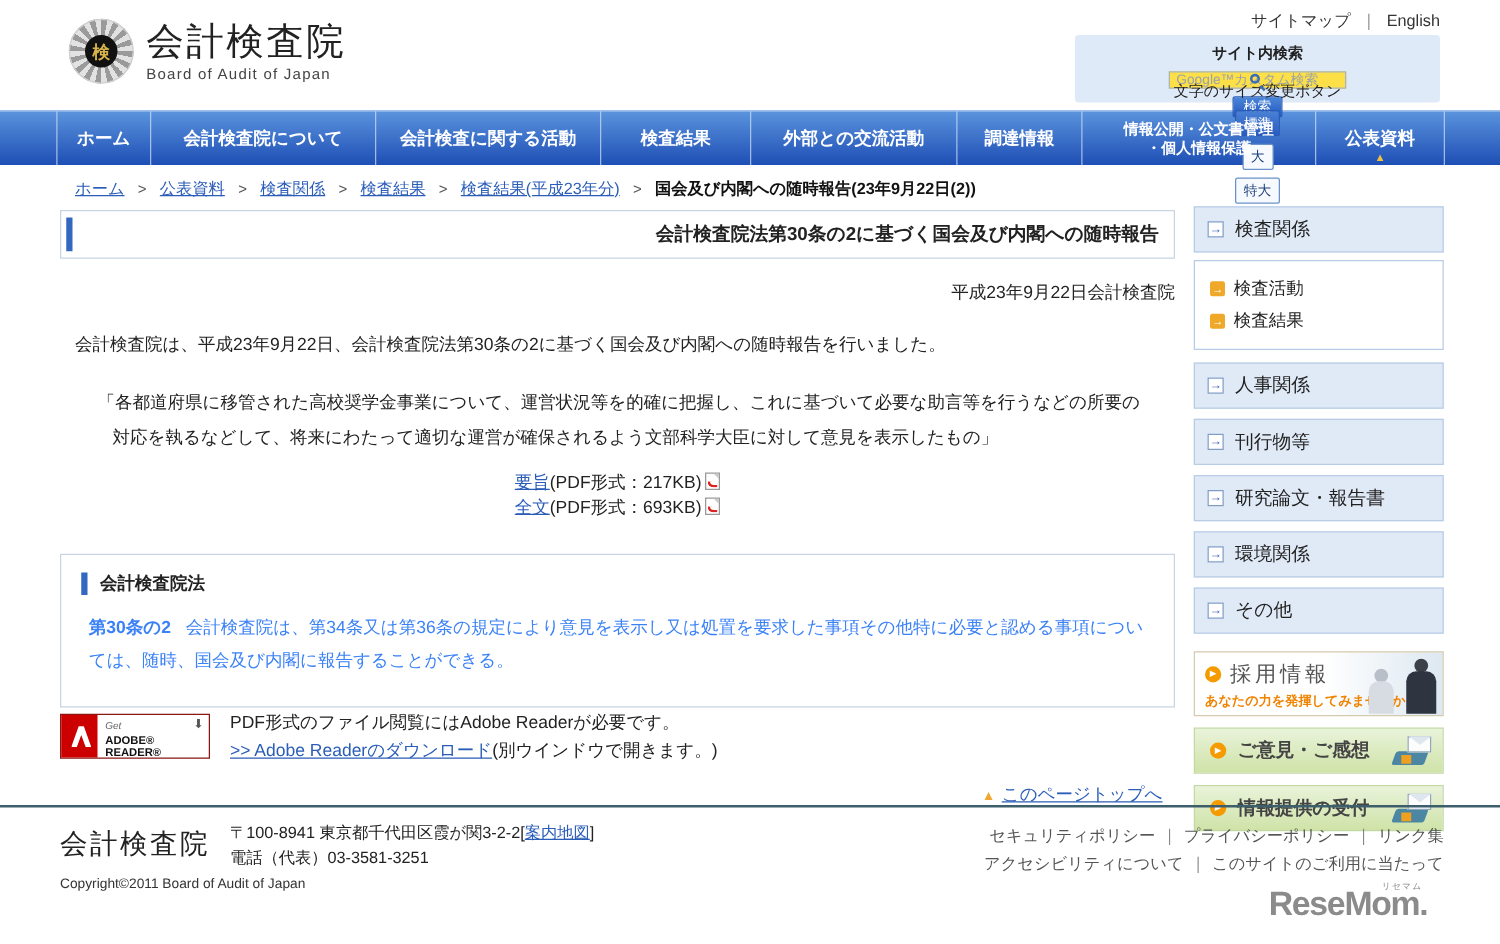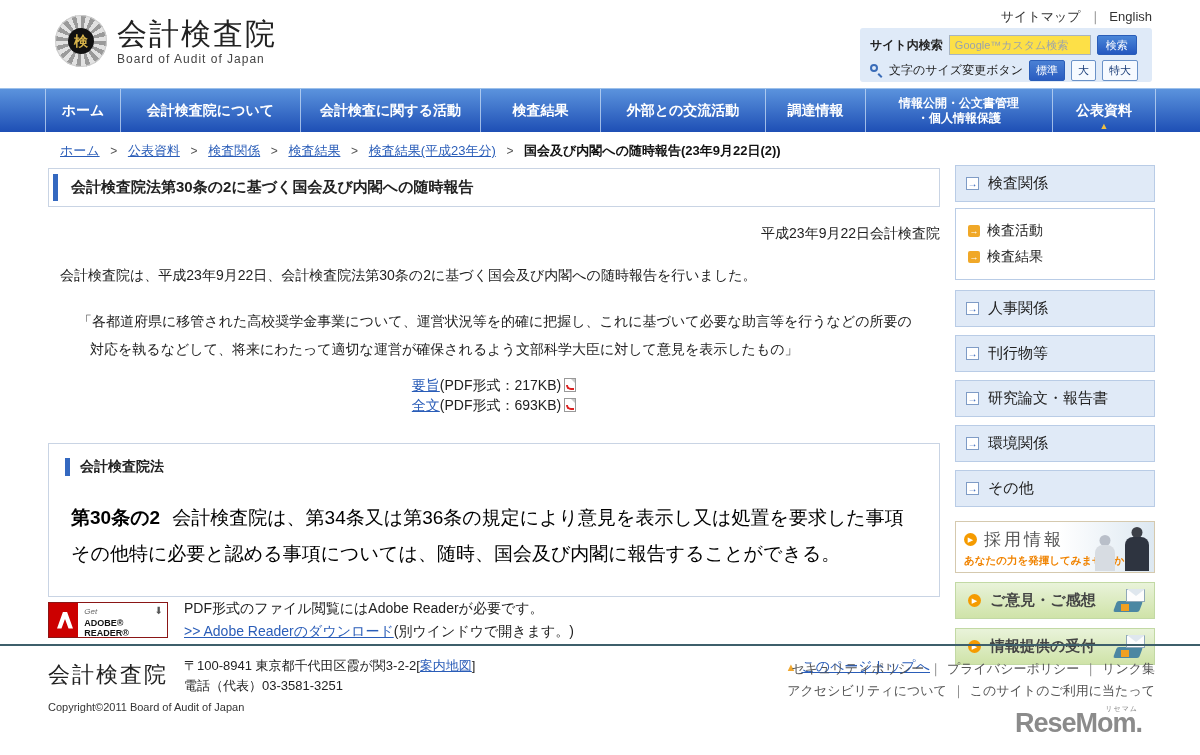--- a/index.html
+++ b/index.html
@@ -17,21 +17,21 @@
     width:26px; height:26px; border-radius:50%; background:#111; color:#d8b44a;
     font-size:14px; line-height:26px; text-align:center; font-weight:bold; }
   .site-title { font-size:30px; color:#222; letter-spacing:2px; line-height:1.1; }
   .site-sub { font-size:12px; color:#444; letter-spacing:1px; margin-top:2px; }
   .top-links { position:absolute; top:8px; right:48px; font-size:13px; color:#333; }
   .top-links a { color:#333; text-decoration:none; }
   .top-sep { margin:0 8px; color:#777; }
 
   .search-panel { position:absolute; top:28px; right:48px; width:292px; height:54px;
     background:#dfeaf8; border-radius:3px; padding:6px 10px; }
-  .sp-row { display:flex; align-items:center; gap:6px; height:22px; }
+  .sp-row { display:flex; align-items:center; gap:6px; height:22px;flex-direction:column; }
   .sp-row + .sp-row { margin-top:3px; }
   .sp-label { font-size:12px; font-weight:bold; color:#222; }
   .sp-input { width:142px; height:20px; border:1px solid #a8b4c2; background:#fde047;
     font-size:11px; padding:0 5px; color:#333; }
   .sp-input::placeholder { color:#9aa2ac; }
   .search-btn { height:20px; padding:0 8px; background:linear-gradient(#4a86d8,#2558c0);
     border:1px solid #2a5db8; border-radius:2px; color:#fff; font-size:11px; cursor:pointer; }
   .mag-icon { position:relative; width:13px; height:13px; display:inline-block; }
   .mag-icon .lens { position:absolute; left:0; top:0; width:8px; height:8px;
     border:2px solid #3a6cb8; border-radius:50%; }
@@ -60,21 +60,21 @@
   .bc-sep { margin:0 7px; color:#555; font-size:12px; }
   .bc-current { font-weight:bold; color:#111; }
 
   
   .content { position:absolute; top:158px; left:0; width:1200px; }
   .main-col { position:absolute; left:48px; width:892px; }
   .side-col { position:absolute; left:955px; width:200px; top:7px; }
 
   
   .title-box { position:relative; margin-top:10px; border:1px solid #c9d4e4;
-    background:#fff; padding:9px 0 9px 22px; }
+    background:#fff; padding:9px 12px 9px 22px;text-align:right; }
   .accent-bar { position:absolute; left:4px; top:5px; bottom:5px; width:5px; background:#3468c0; }
   .page-title { font-size:15px; font-weight:bold; color:#222; }
 
   .date-line { text-align:right; margin-top:18px; font-size:14px; color:#222; }
   .para1 { margin-top:24px; padding-left:12px; font-size:14px; color:#222; }
   .quote { margin-top:22px; padding-left:30px; padding-right:16px; font-size:14px;
     line-height:2.0; color:#222; }
   .quote .q2 { display:block; padding-left:12px; }
 
   .pdf-links { text-align:center; margin-top:14px; font-size:14px; }
@@ -83,21 +83,21 @@
   .pdf-icon { position:relative; display:inline-block; width:12px; height:14px;
     background:#fff; border:1px solid #999; vertical-align:-2px; margin-left:3px; }
   .pdf-icon .fold { position:absolute; top:0; right:0; width:0; height:0;
     border-left:4px solid transparent; border-top:4px solid #c9c9c9; }
   .pdf-icon .mark { position:absolute; bottom:1px; left:1px; width:8px; height:5px;
     border-bottom:2px solid #d22; border-left:2px solid #d22; border-radius:0 0 0 5px; }
 
   .law-box { position:relative; margin-top:28px; border:1px solid #c9d4e4; padding:14px 16px 24px; }
   .law-head { position:relative; padding-left:15px; font-size:14px; font-weight:bold; }
   .law-head .accent-bar { left:0; top:0; bottom:0; width:5px; }
-  .law-body { margin-top:24px; padding:0 6px; font-size:19px; line-height:1.9; color:#000000; }
+  .law-body { margin-top:12px; padding:0 6px; font-size:14px; line-height:1.9; color:#3b82f6; }
   .law-article { font-weight:bold; margin-right:12px; }
 
   .adobe-row { display:flex; align-items:center; gap:16px; }
   .adobe-badge { position:relative; display:flex; width:120px; height:36px;
     border:1px solid #8a1616; background:#fff; cursor:pointer; }
   .adobe-red { width:32px; height:100%; background:#c00; position:relative; }
   .adobe-a { position:absolute; left:8px; top:9px; width:16px; height:17px; background:#fff;
     clip-path:polygon(38% 0,62% 0,100% 100%,72% 100%,50% 44%,28% 100%,0 100%); }
   .adobe-txt { padding:4px 4px 0 6px; }
   .adobe-get { font-size:8px; font-style:italic; color:#666; }

